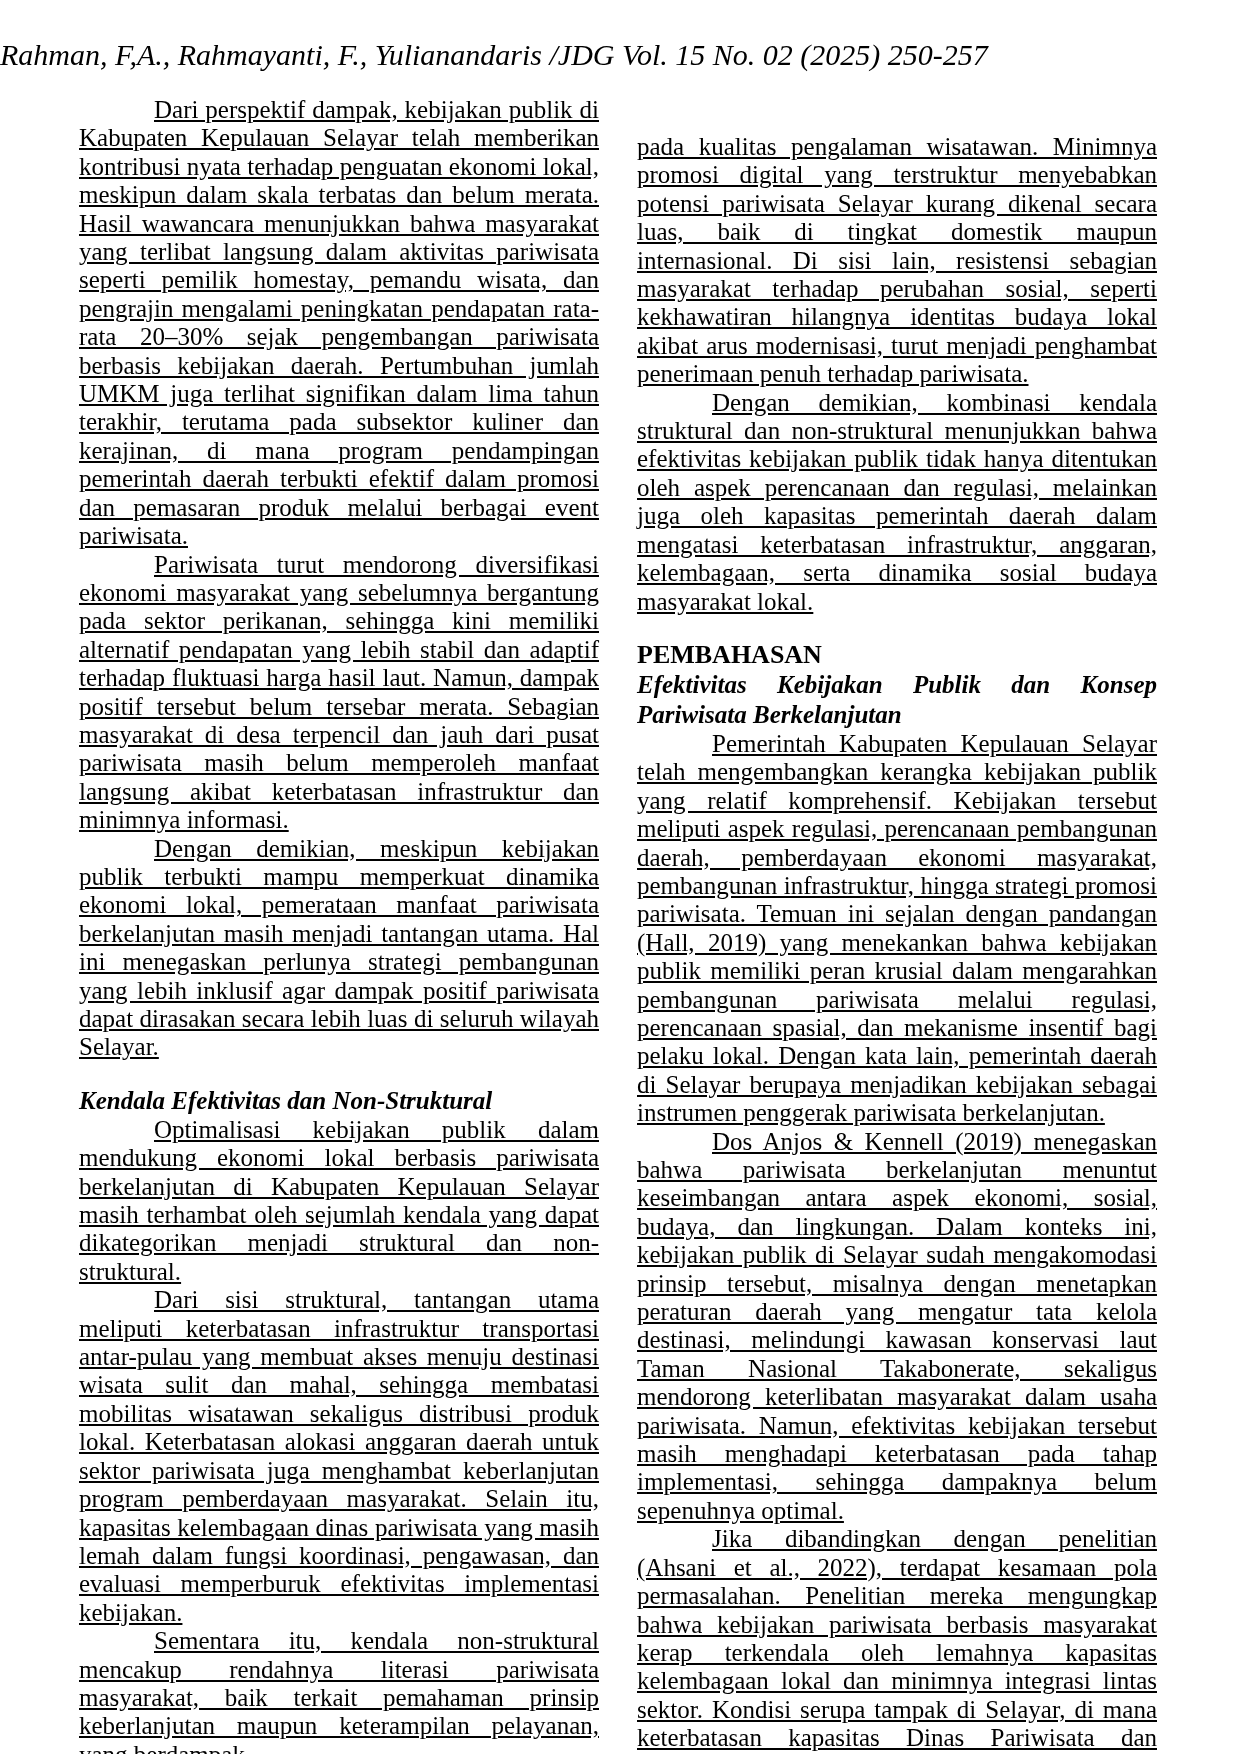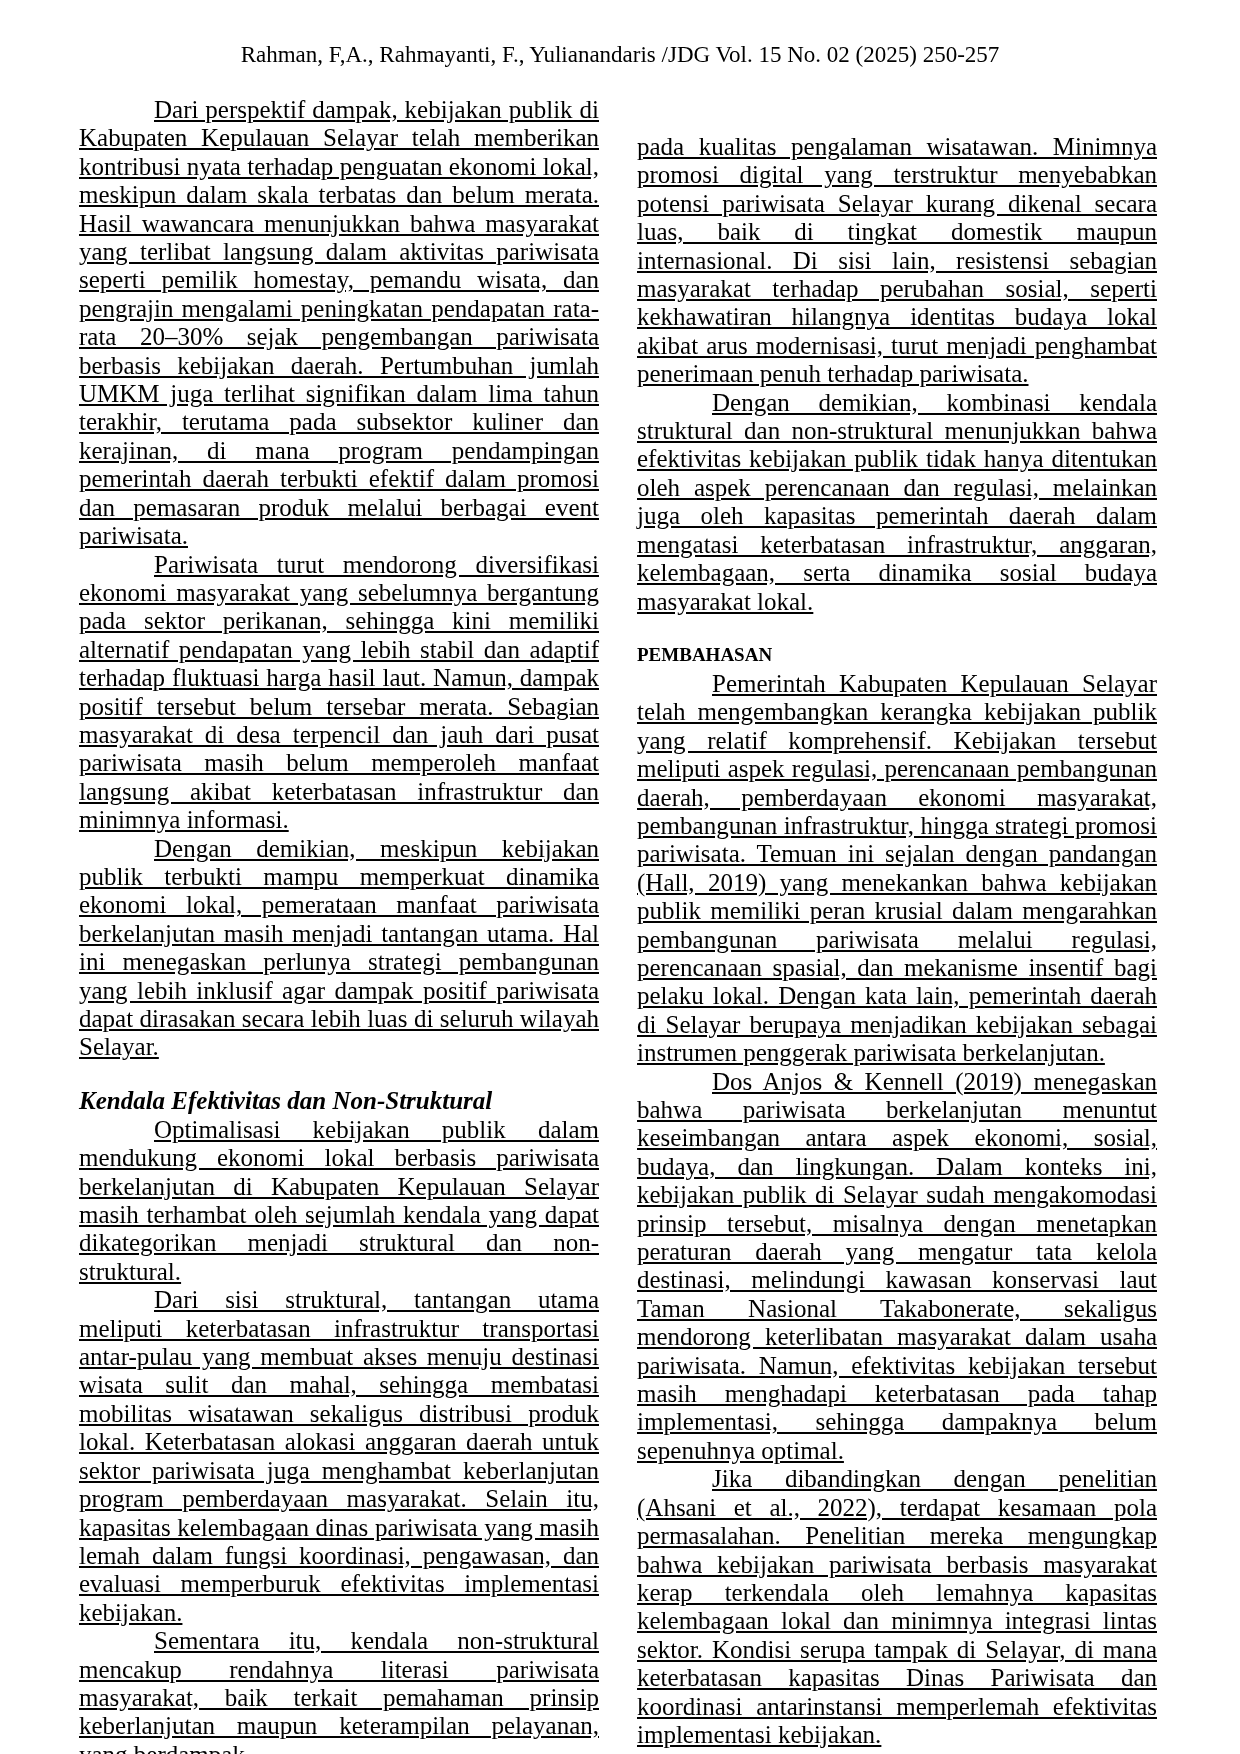--- a/index.html
+++ b/index.html
@@ -14,22 +14,22 @@
     background: #ffffff;
     color: #000000;
     font-family: "Liberation Serif", serif;
     overflow: hidden;
   }
   .running-head {
     position: absolute;
     top: 42px;
     left: 0;
     width: 100%;
-    text-align: center;
-    font-size: 23px;
+    font-style: italic;
+    font-size: 30px;
     line-height: 26px;
     white-space: nowrap;
   }
   .body-columns {
     position: absolute;
     top: 96px;
     left: 79px;
     width: 1078px;
     display: flex;
     gap: 38px;
@@ -47,21 +47,21 @@
     margin: 0;
     text-indent: 75px;
     text-decoration: underline;
   }
   p.continuation {
     text-indent: 0;
     margin-top: 37px;
   }
   .section-heading {
     margin: 24px 0 0 0;
-    font-size: 19px;
+    font-size: 26px;
     line-height: 30px;
     font-weight: bold;
     font-style: normal;
     text-align: left;
   }
   .sub-heading {
     margin: 0;
     font-size: 25px;
     line-height: 30px;
     font-weight: bold;
@@ -97,20 +97,21 @@
       <h3 class="sub-heading standalone">Kendala Efektivitas dan Non-Struktural</h3>
       <p class="body-par">Optimalisasi kebijakan publik dalam mendukung ekonomi lokal berbasis pariwisata berkelanjutan di Kabupaten Kepulauan Selayar masih terhambat oleh sejumlah kendala yang dapat dikategorikan menjadi struktural dan non-struktural.</p>
       <p class="body-par">Dari sisi struktural, tantangan utama meliputi keterbatasan infrastruktur transportasi antar-pulau yang membuat akses menuju destinasi wisata sulit dan mahal, sehingga membatasi mobilitas wisatawan sekaligus distribusi produk lokal. Keterbatasan alokasi anggaran daerah untuk sektor pariwisata juga menghambat keberlanjutan program pemberdayaan masyarakat. Selain itu, kapasitas kelembagaan dinas pariwisata yang masih lemah dalam fungsi koordinasi, pengawasan, dan evaluasi memperburuk efektivitas implementasi kebijakan.</p>
       <p class="body-par">Sementara itu, kendala non-struktural mencakup rendahnya literasi pariwisata masyarakat, baik terkait pemahaman prinsip keberlanjutan maupun keterampilan pelayanan, yang berdampak</p>
     </div>
 
     <div class="column">
       <p class="body-par continuation">pada kualitas pengalaman wisatawan. Minimnya promosi digital yang terstruktur menyebabkan potensi pariwisata Selayar kurang dikenal secara luas, baik di tingkat domestik maupun internasional. Di sisi lain, resistensi sebagian masyarakat terhadap perubahan sosial, seperti kekhawatiran hilangnya identitas budaya lokal akibat arus modernisasi, turut menjadi penghambat penerimaan penuh terhadap pariwisata.</p>
       <p class="body-par">Dengan demikian, kombinasi kendala struktural dan non-struktural menunjukkan bahwa efektivitas kebijakan publik tidak hanya ditentukan oleh aspek perencanaan dan regulasi, melainkan juga oleh kapasitas pemerintah daerah dalam mengatasi keterbatasan infrastruktur, anggaran, kelembagaan, serta dinamika sosial budaya masyarakat lokal.</p>
       <h2 class="section-heading">PEMBAHASAN</h2>
+      <h3 class="sub-heading">Efektivitas Kebijakan Publik dan Konsep Pariwisata Berkelanjutan</h3>
       <p class="body-par">Pemerintah Kabupaten Kepulauan Selayar telah mengembangkan kerangka kebijakan publik yang relatif komprehensif. Kebijakan tersebut meliputi aspek regulasi, perencanaan pembangunan daerah, pemberdayaan ekonomi masyarakat, pembangunan infrastruktur, hingga strategi promosi pariwisata. Temuan ini sejalan dengan pandangan (Hall, 2019) yang menekankan bahwa kebijakan publik memiliki peran krusial dalam mengarahkan pembangunan pariwisata melalui regulasi, perencanaan spasial, dan mekanisme insentif bagi pelaku lokal. Dengan kata lain, pemerintah daerah di Selayar berupaya menjadikan kebijakan sebagai instrumen penggerak pariwisata berkelanjutan.</p>
       <p class="body-par">Dos Anjos &amp; Kennell (2019) menegaskan bahwa pariwisata berkelanjutan menuntut keseimbangan antara aspek ekonomi, sosial, budaya, dan lingkungan. Dalam konteks ini, kebijakan publik di Selayar sudah mengakomodasi prinsip tersebut, misalnya dengan menetapkan peraturan daerah yang mengatur tata kelola destinasi, melindungi kawasan konservasi laut Taman Nasional Takabonerate, sekaligus mendorong keterlibatan masyarakat dalam usaha pariwisata. Namun, efektivitas kebijakan tersebut masih menghadapi keterbatasan pada tahap implementasi, sehingga dampaknya belum sepenuhnya optimal.</p>
       <p class="body-par">Jika dibandingkan dengan penelitian (Ahsani et al., 2022), terdapat kesamaan pola permasalahan. Penelitian mereka mengungkap bahwa kebijakan pariwisata berbasis masyarakat kerap terkendala oleh lemahnya kapasitas kelembagaan lokal dan minimnya integrasi lintas sektor. Kondisi serupa tampak di Selayar, di mana keterbatasan kapasitas Dinas Pariwisata dan koordinasi antarinstansi memperlemah efektivitas implementasi kebijakan.</p>
     </div>
 
   </div>
 
   <div class="page-number">254</div>
 
 </div>

